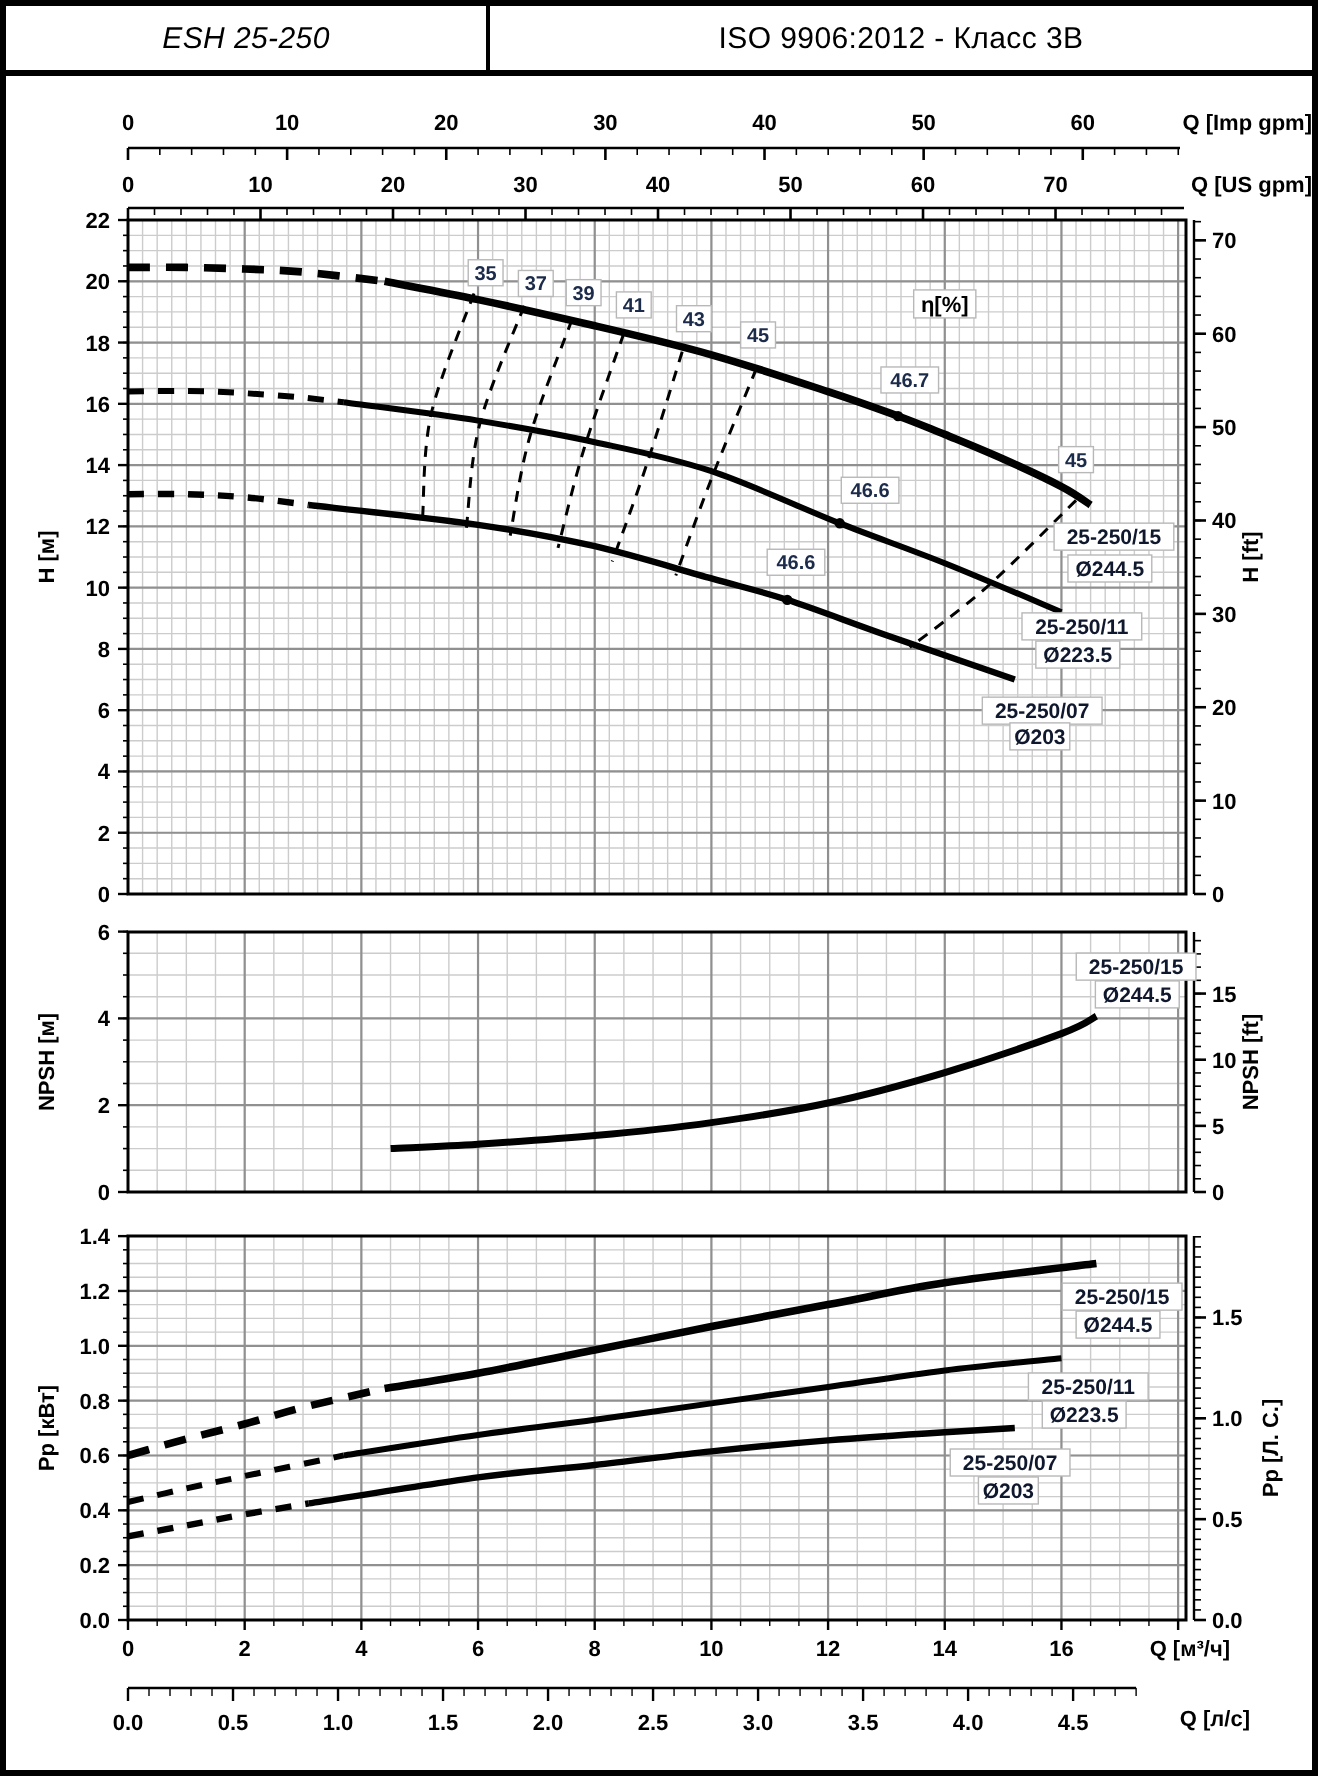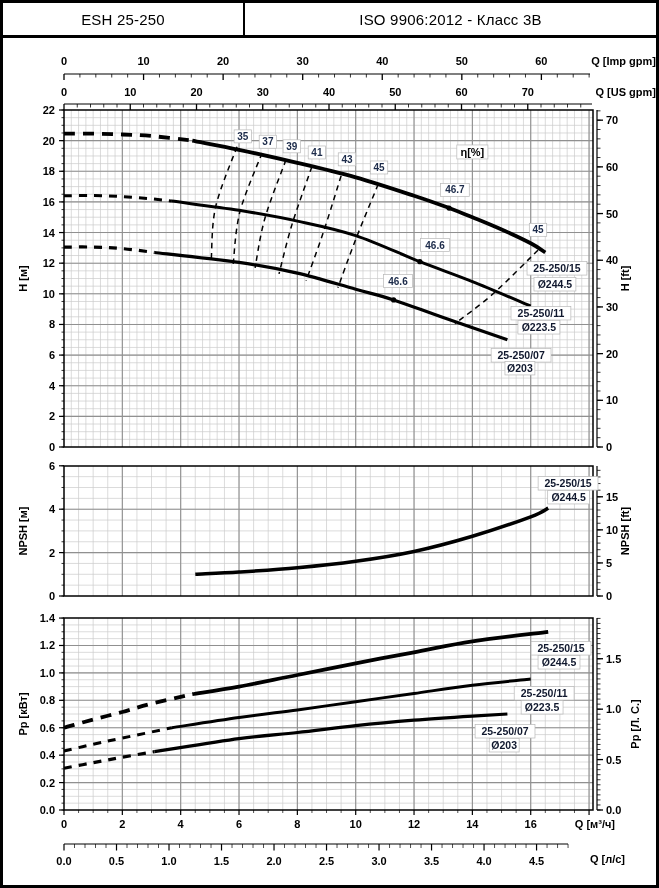--- a/index.html
+++ b/index.html
@@ -1,20 +1,20 @@
 <!DOCTYPE html>
 <html><head>
 <meta charset="utf-8">
 <style>
   html,body{margin:0;padding:0;background:#fff;}
   #page{position:relative;width:659px;height:888px;background:#fff;border:3px solid #000;box-sizing:border-box;
         font-family:"Liberation Sans",sans-serif;overflow:hidden;}
   #hdr{position:absolute;left:0;top:0;right:0;height:32px;display:flex;border-bottom:3px solid #000;}
   .hcell{display:flex;align-items:center;justify-content:center;font-size:15px;color:#000;letter-spacing:.2px;}
-  .hc1{width:240px;border-right:2px solid #000;}
+  .hc1{width:240px;border-right:2px solid #000;font-style:italic;}
   .hc2{width:170px;border-right:2px solid #000;}
   .hc3{flex:1;}
   #sidecode{position:absolute;right:0px;top:820px;transform:rotate(-90deg);transform-origin:right top;
             font-size:9.5px;font-weight:bold;color:#000;white-space:nowrap;}
   svg text{font-family:"Liberation Sans",sans-serif;}
 </style>
 </head>
 <body>
 
 <div id="page">

